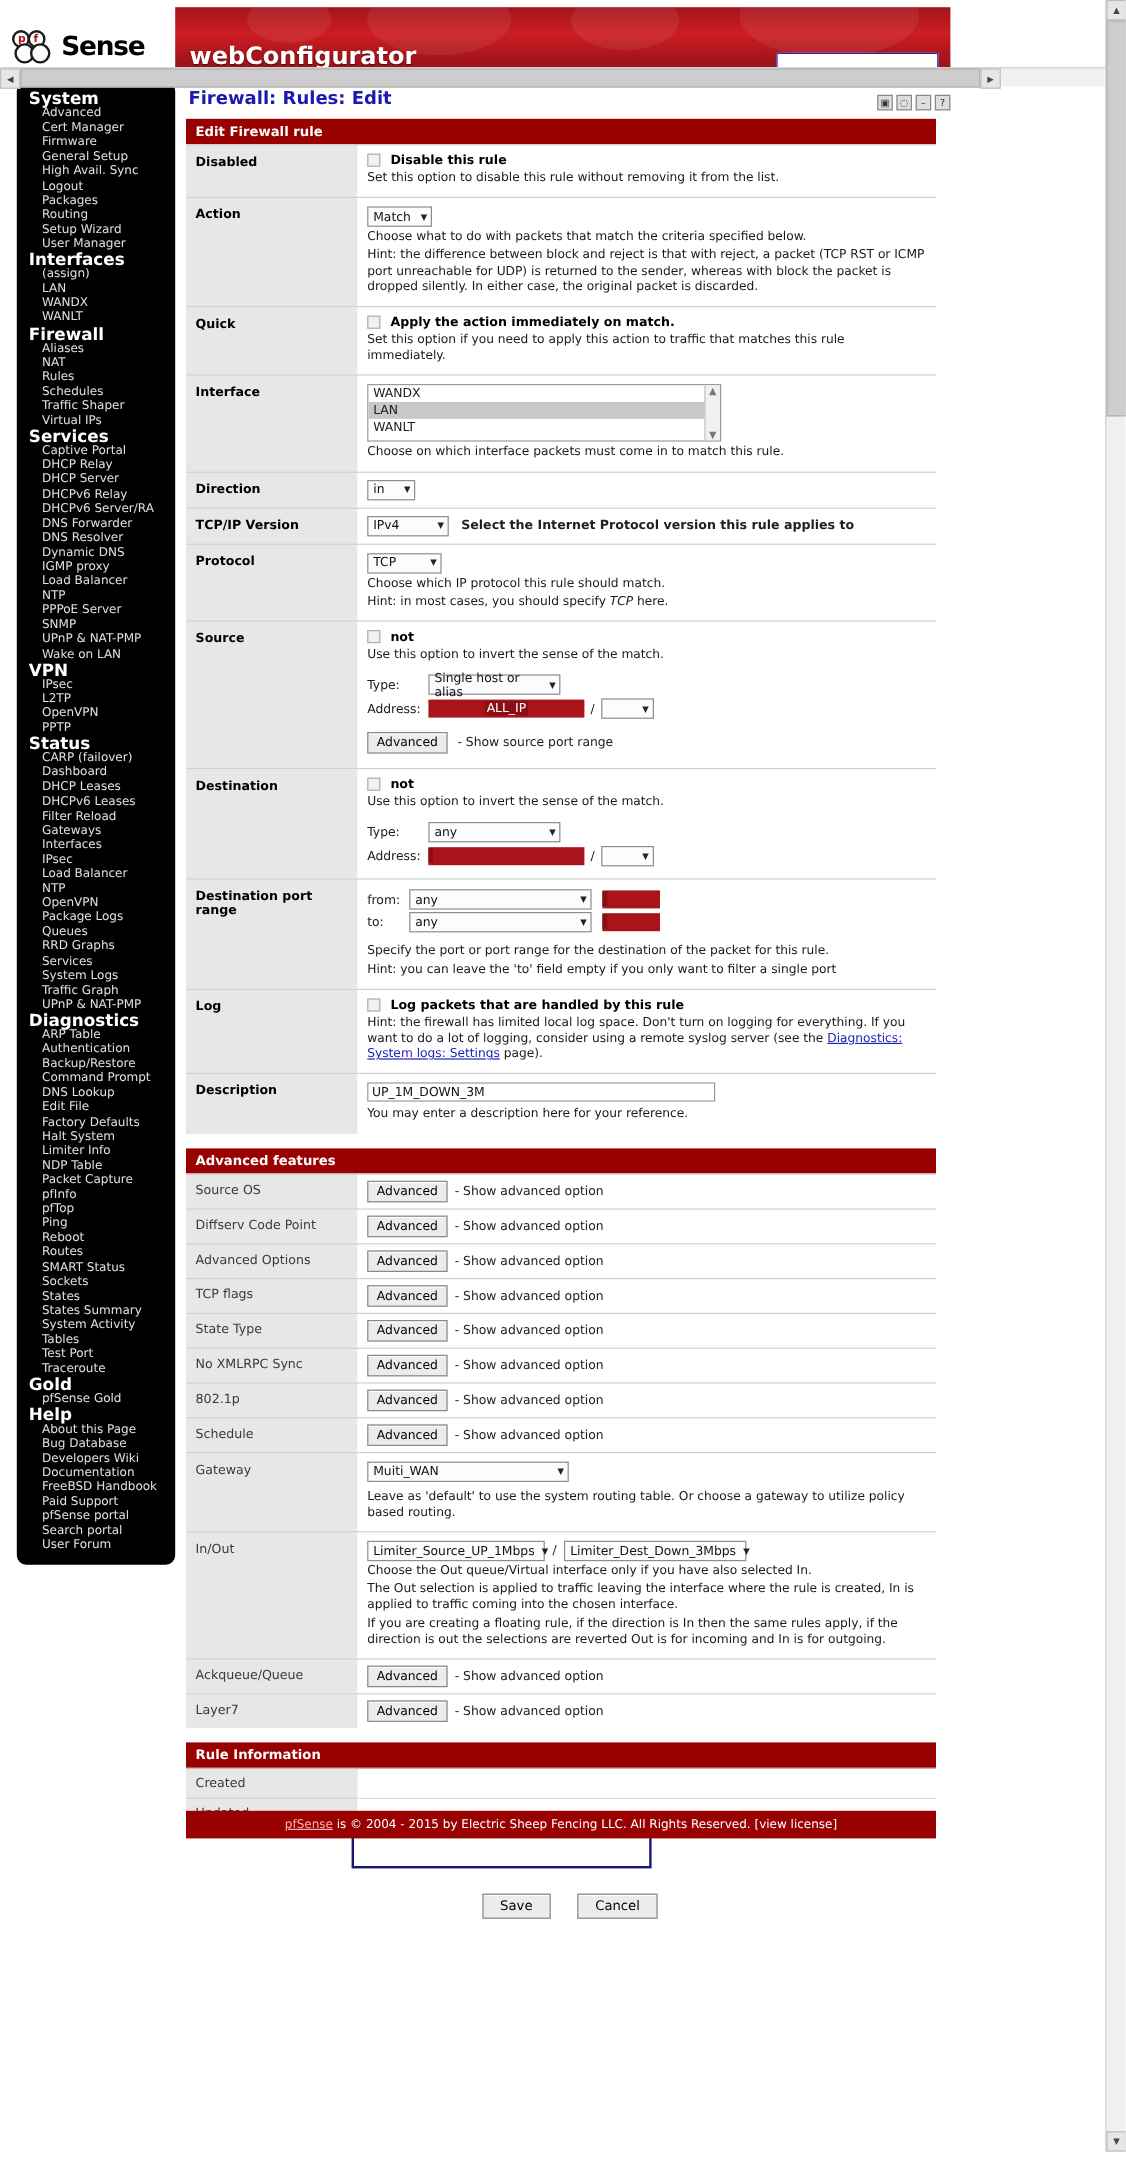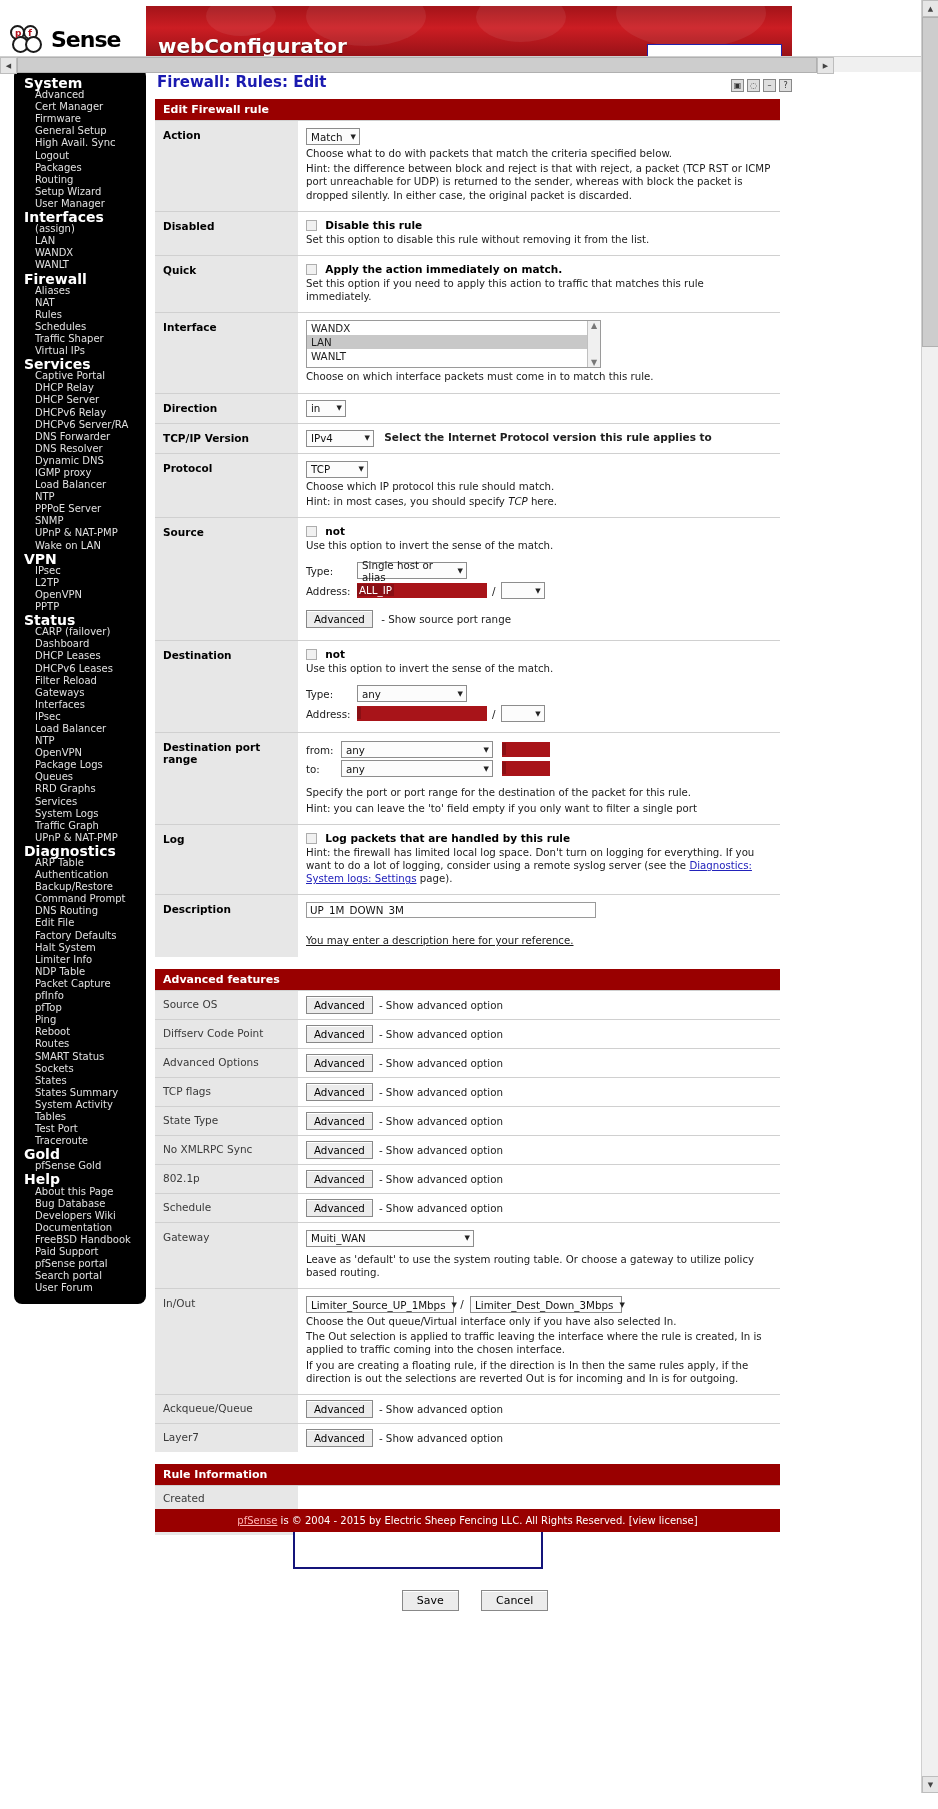--- a/index.html
+++ b/index.html
@@ -259,21 +259,21 @@
       <div class="nav-item">RRD Graphs</div>
       <div class="nav-item">Services</div>
       <div class="nav-item">System Logs</div>
       <div class="nav-item">Traffic Graph</div>
       <div class="nav-item">UPnP &amp; NAT-PMP</div>
       <div class="nav-group">Diagnostics</div>
       <div class="nav-item">ARP Table</div>
       <div class="nav-item">Authentication</div>
       <div class="nav-item">Backup/Restore</div>
       <div class="nav-item">Command Prompt</div>
-      <div class="nav-item">DNS Routing</div>
+      <div class="nav-item">DNS Lookup</div>
       <div class="nav-item">Edit File</div>
       <div class="nav-item">Factory Defaults</div>
       <div class="nav-item">Halt System</div>
       <div class="nav-item">Limiter Info</div>
       <div class="nav-item">NDP Table</div>
       <div class="nav-item">Packet Capture</div>
       <div class="nav-item">pfInfo</div>
       <div class="nav-item">pfTop</div>
       <div class="nav-item">Ping</div>
       <div class="nav-item">Reboot</div>
@@ -311,37 +311,37 @@
         </div>
     </div>
 
     <table class="form">
       <tbody>
           <tr>
             <td class="secthead" colspan="2">Edit Firewall rule</td>
           </tr>
 
       <tr class="row">
+        <td class="label">Disabled</td>
+        <td class="field">
+          <span class="cb"></span>
+          <span class="cbl">Disable this rule</span>
+          <div class="desc">Set this option to disable this rule without removing it from the list.</div>
+        </td>
+      </tr>
+
+      <tr class="row">
         <td class="label">Action</td>
         <td class="field">
           <span class="fakesel" style="width:54px;">
             <span>Match</span>
                 <span class="caret">▼</span>
           </span>
           <div class="desc">Choose what to do with packets that match the criteria specified below.</div>
           <div class="desc">Hint: the difference between block and reject is that with reject, a packet (TCP RST or ICMP port unreachable for UDP) is returned to the sender, whereas with block the packet is dropped silently. In either case, the original packet is discarded.</div>
-        </td>
-      </tr>
-
-      <tr class="row">
-        <td class="label">Disabled</td>
-        <td class="field">
-          <span class="cb"></span>
-          <span class="cbl">Disable this rule</span>
-          <div class="desc">Set this option to disable this rule without removing it from the list.</div>
         </td>
       </tr>
 
       <tr class="row">
         <td class="label">Quick</td>
         <td class="field">
           <span class="cb"></span>
           <span class="cbl">Apply the action immediately on match.</span>
           <div class="desc">Set this option if you need to apply this action to traffic that matches this rule immediately.</div>
         </td>
@@ -409,21 +409,21 @@
 
           <div class="row-inline" style="margin-top:10px;">
             <span class="inline-lbl">Type:</span>
             <span class="fakesel" style="width:110px;">
               <span>Single host or alias</span>
                   <span class="caret">▼</span>
             </span>
           </div>
           <div class="row-inline" style="margin-top:3px;">
             <span class="inline-lbl">Address:</span>
-            <span class="redinput" style="width:130px;"><span class="val">ALL_IP</span></span>
+            <span class="redinput" style="width:130px;text-align:center;"><span class="val">ALL_IP</span></span>
             <span>/</span>
             <span class="fakesel" style="width:44px;justify-content:flex-end;">
               <span></span>
                   <span class="caret">▼</span>
             </span>
           </div>
 
           <div style="margin-top:11px;">
             <span class="btn">Advanced</span>
             <span style="font-size:10.3px;margin-left:5px;">- Show source port range</span>
@@ -493,21 +493,21 @@
             <a class="link" href="#">Diagnostics: System logs: Settings</a>
             <span>page).</span>
           </div>
         </td>
       </tr>
 
       <tr class="row">
         <td class="label">Description</td>
         <td class="field">
           <input class="txtinput" style="width: 290px;" value="UP_1M_DOWN_3M">
-          <div class="desc" style="margin-top:16px;text-decoration:underline;">You may enter a description here for your reference.</div>
+          <div class="desc" style="margin-top:4px;">You may enter a description here for your reference.</div>
         </td>
       </tr>
     </tbody>
       </table>
 
     <div style="height:12px;"></div>
 
     <table class="form">
       <tbody>
           <tr>

